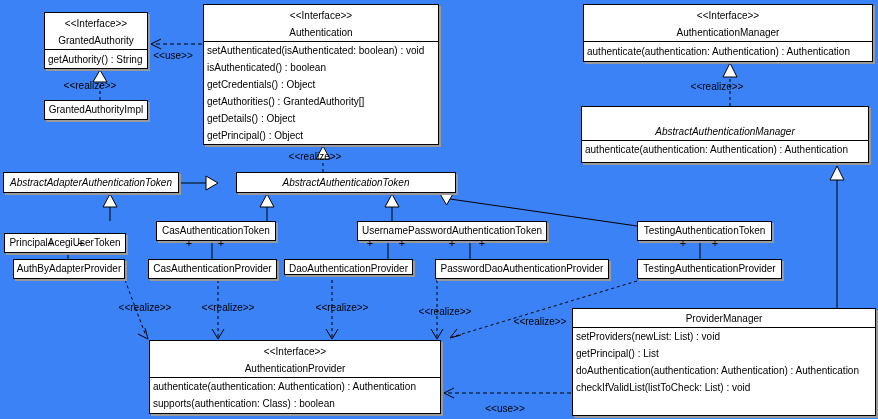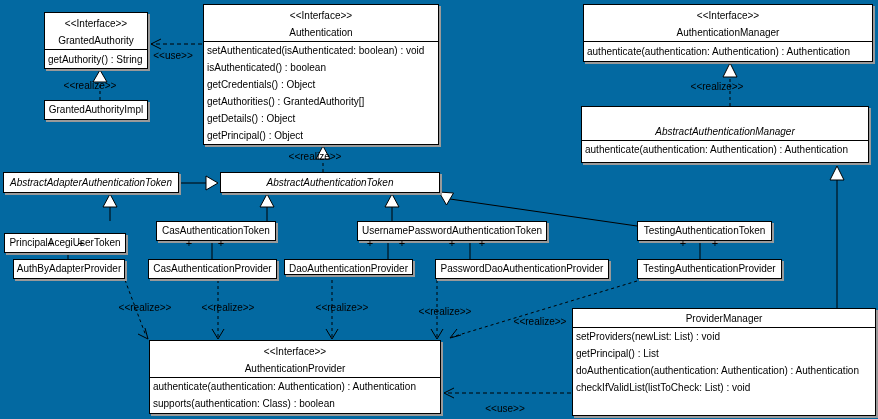--- a/index.html
+++ b/index.html
@@ -3,21 +3,21 @@
 <meta charset="utf-8">
 <style>
   html,body{margin:0;padding:0;}
   body{
     font-family:"Liberation Sans", sans-serif;
     background:#efefef;
   }
   #canvas{
     position:relative;
     width:878px;height:419px;
-    background:#0369a1;
+    background:#3b82f6;
     overflow:hidden;
     font-size:10px;
     color:#000;
   }
   #edges{position:absolute;left:0;top:0;width:878px;height:419px;}
   .uml-class{
     position:absolute;
     background:#fff;
     border:1px solid #000;
     box-shadow:2px 2px 0 0 #9a9a9a;
@@ -210,21 +210,21 @@
       <div class="m italic">doAuthentication(authentication : Authentication) : Authentication</div>
     </div>
   </div>
 
   <div class="uml-class single" style="left:3px;top:172px;width:176px;height:21px;">
     <div class="uml-title noline" style="padding-top:1px;">
       <div class="cname italic">AbstractAdapterAuthenticationToken</div>
     </div>
   </div>
 
-  <div class="uml-class single" style="left:220px;top:172px;width:220px;height:21px;">
+  <div class="uml-class single" style="left:236px;top:172px;width:220px;height:21px;">
     <div class="uml-title noline" style="padding-top:1px;">
       <div class="cname italic">AbstractAuthenticationToken</div>
     </div>
   </div>
 
   <div class="uml-class single" style="left:4px;top:233px;width:122px;height:20px;">
     <div class="uml-title noline" style="padding-top:0;">
       <div class="cname">PrincipalAcegiUserToken</div>
     </div>
   </div>

